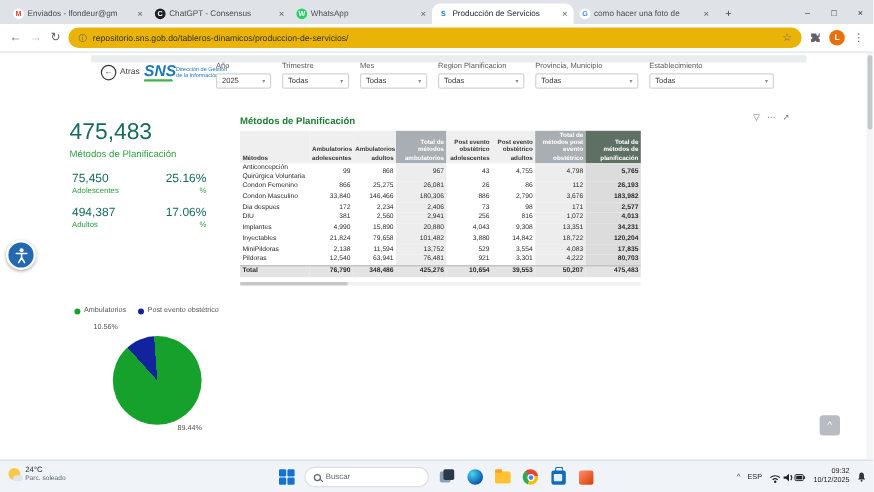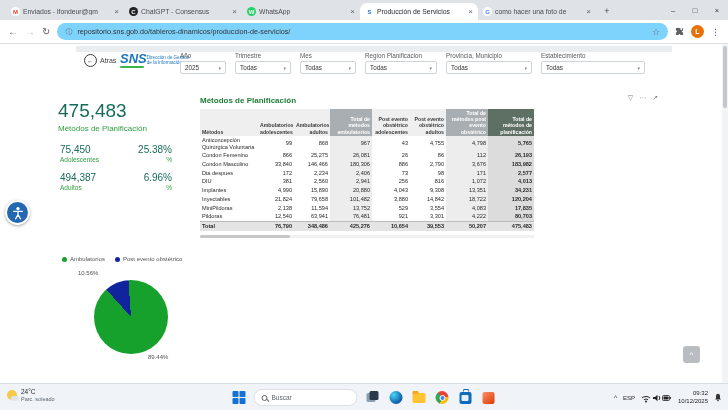--- a/index.html
+++ b/index.html
@@ -18,21 +18,21 @@
   .fav-whatsapp{background:#25d366;color:#fff;}
   .fav-sns{background:#fff;color:#1b75bc;}
   .fav-google{background:#fff;color:#4285f4;}
   .newtab{width:14px;height:14px;margin:0 0 2px 4px;font-size:9px;color:#444;display:flex;align-items:center;justify-content:center;}
   .winctrl{position:absolute;right:0;top:0;height:20px;display:flex;}
   .winctrl span{width:22px;height:20px;display:flex;align-items:center;justify-content:center;font-size:7.5px;color:#333;}
 
   .toolbar{position:absolute;top:20px;left:0;width:728px;height:24px;background:#fff;border-bottom:1px solid #dcdfe3;display:flex;align-items:center;gap:7px;padding:0 8px;}
   .nav-ic{font-size:10px;color:#5f6368;}
   .nav-ic.disabled{color:#b8bcc0;}
-  .addr{flex:1;height:17px;background:#7dd3fc;border-radius:9px;display:flex;align-items:center;gap:5px;padding:0 8px;font-size:7.2px;color:#333;}
+  .addr{flex:1;height:17px;background:#eab308;border-radius:9px;display:flex;align-items:center;gap:5px;padding:0 8px;font-size:7.2px;color:#333;}
   .addr .url{flex:1;white-space:nowrap;overflow:hidden;}
   .addr .site-info{font-size:7px;color:#5f6368;}
   .tb-ic{font-size:9px;color:#5f6368;}
   .avatar{width:13px;height:13px;border-radius:50%;background:#e8710a;color:#fff;font-size:7px;display:flex;align-items:center;justify-content:center;font-weight:bold;flex:none;}
 
   
   .page{position:absolute;top:44px;left:0;width:728px;height:339px;background:#fff;overflow:hidden;}
   .topstrip{position:absolute;left:76px;top:2px;width:596px;height:6px;background:#e9edf0;}
   .back-btn{position:absolute;left:84px;top:10px;display:flex;align-items:center;gap:3px;cursor:pointer;}
   .back-circle{width:13px;height:13px;border:1.2px solid #3c3c3c;border-radius:50%;display:flex;align-items:center;justify-content:center;font-size:7px;color:#3c3c3c;}
@@ -233,31 +233,31 @@
 
   <div class="kpi">
     <div class="kpi-number">475,483</div>
     <div class="kpi-label">Métodos de Planificación</div>
   </div>
 
   <div class="stats">
     <div class="stat">
       <div class="stat-top">
         <span>75,450</span>
-        <span>25.38%</span>
+        <span>25.16%</span>
       </div>
       <div class="stat-bottom">
         <span>Adolescentes</span>
         <span>%</span>
       </div>
     </div>
     <div class="stat">
       <div class="stat-top">
         <span>494,387</span>
-        <span>6.96%</span>
+        <span>17.06%</span>
       </div>
       <div class="stat-bottom">
         <span>Adultos</span>
         <span>%</span>
       </div>
     </div>
   </div>
 
   <div class="viz">
     <div class="viz-icons">

